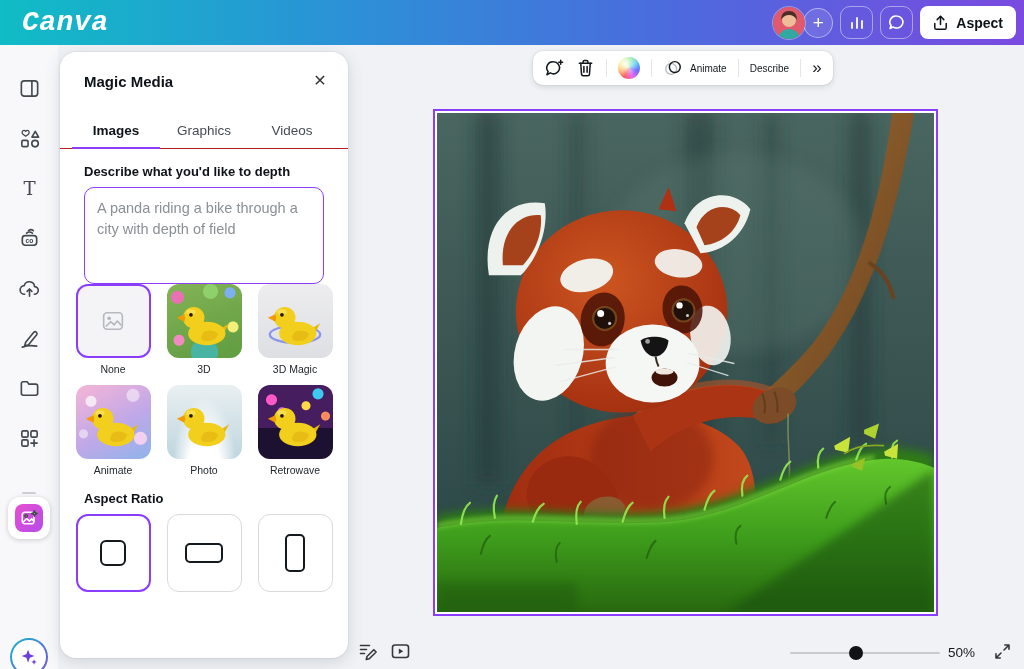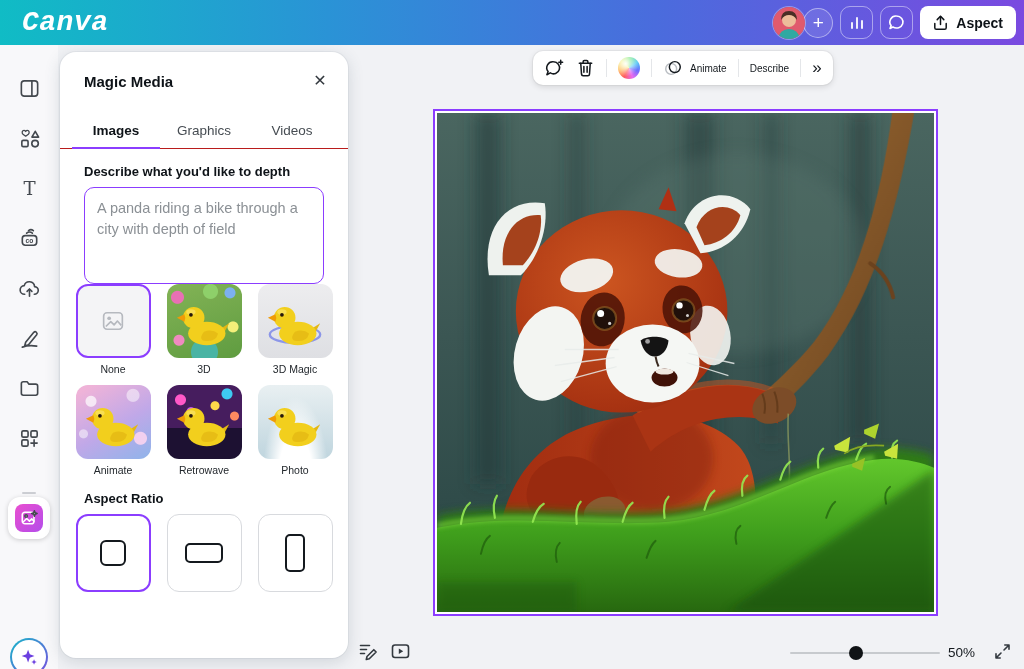--- a/index.html
+++ b/index.html
@@ -480,35 +480,35 @@
     </button>
     <button class="style-opt">
       <span class="thumb t-dreamy">
         <svg class="duck">
             <use href="#duck"></use>
           </svg>
       </span>
       <span class="style-name">Animate</span>
     </button>
     <button class="style-opt">
+      <span class="thumb t-photo">
+        <svg class="duck">
+            <use href="#duck"></use>
+          </svg>
+      </span>
+      <span class="style-name">Photo</span>
+    </button>
+    <button class="style-opt">
       <span class="thumb t-retro">
         <svg class="duck">
             <use href="#duck"></use>
           </svg>
       </span>
       <span class="style-name">Retrowave</span>
     </button>
-    <button class="style-opt">
-      <span class="thumb t-photo">
-        <svg class="duck">
-            <use href="#duck"></use>
-          </svg>
-      </span>
-      <span class="style-name">Photo</span>
-    </button>
   </div>
 
   <div class="sec-label">Aspect Ratio</div>
   <div class="grid">
     <button class="ar-card selected">
       <span class="shape-square"></span>
     </button>
     <button class="ar-card">
       <span class="shape-landscape"></span>
     </button>

